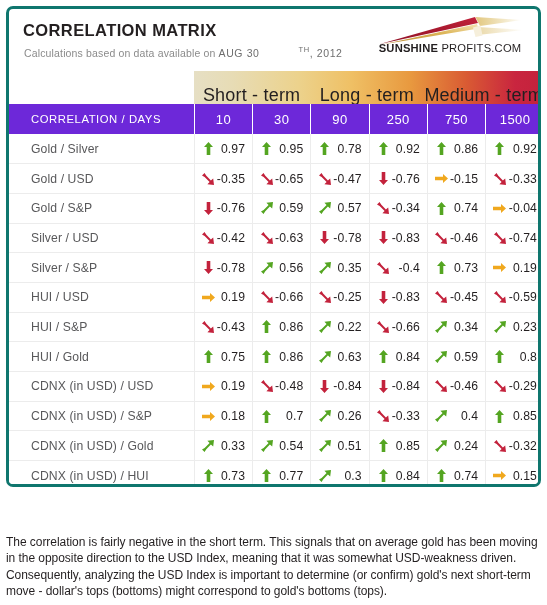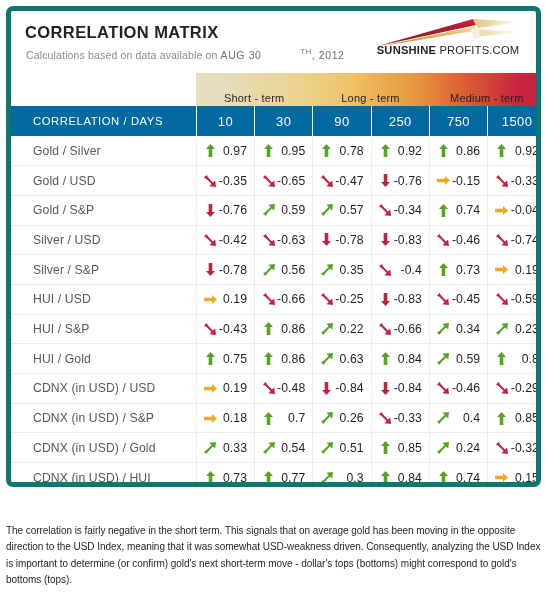--- a/index.html
+++ b/index.html
@@ -12,21 +12,21 @@
   }
 
   #root { position: relative; width: 547px; height: 605px; }
 
   
   .card {
     position: absolute;
     left: 6px; top: 6px;
     width: 535px; height: 481px;
     background: #ffffff;
-    border: 5px solid #0f766e;
+    border: 3px solid #0f766e;
     border-radius: 7px;
     overflow: hidden;
   }
 
   
   .titlebar { position: absolute; left: 0; top: 0; width: 100%; height: 59px; }
   .title {
     position: absolute; left: 14px; top: 12px;
     font-size: 16.5px; font-weight: bold; letter-spacing: .4px;
     color: #231f20;
@@ -56,37 +56,37 @@
     width: 349px; height: 33px;
     background: linear-gradient(to right,
        #e6dfc4 0%, #e7dcb5 11%, #ecd28c 30%,
        #efc065 45%, #e8993f 62%, #d95b33 78%,
        #c9253f 92%, #c3223c 100%);
     display: flex;
   }
   .termband .seg {
     flex: 1 1 0;
     display: flex; align-items: center; justify-content: center;
-    font-size: 11px; color: #231f20; letter-spacing: .2px;
+    font-size: 18px; color: #231f20; letter-spacing: .2px;
     white-space: nowrap;
     margin-top: 16px;
   }
 
   
   table.matrix {
     position: absolute; left: 0; top: 95px;
     width: 535px;
     border-collapse: collapse;
     table-layout: fixed;
   }
   table.matrix col.lbl { width: 185px; }
   table.matrix col.num { width: 58.2px; }
 
   thead th {
-    background: #0369a1;
+    background: #6d28d9;
     color: #ffffff;
     height: 30px;
     font-weight: normal;
     border-right: 1px solid #ffffff;
     padding: 0;
   }
   thead th.hlabel {
     text-align: left; padding-left: 22px;
     font-size: 11.3px; letter-spacing: .55px;
   }
@@ -118,23 +118,23 @@
   .arrow { width: 15px; flex: 0 0 15px; display: flex; align-items: center; justify-content: center; }
   .arrow svg { display: block; }
   .num {
     flex: 1 1 auto; text-align: right;
     font-size: 12.2px; color: #231f20; letter-spacing: .1px;
   }
 
   
   .commentary {
     position: absolute;
-    left: 6px; top: 523px;
+    left: 6px; top: 534px;
     width: 535px;
-    font-size: 10px;
+    font-size: 12px;
     line-height: 16.4px;
     color: #231f20;
     letter-spacing: -.05px;
   }
 </style>
 </head>
 <body>
 
 <div id="root">
 

